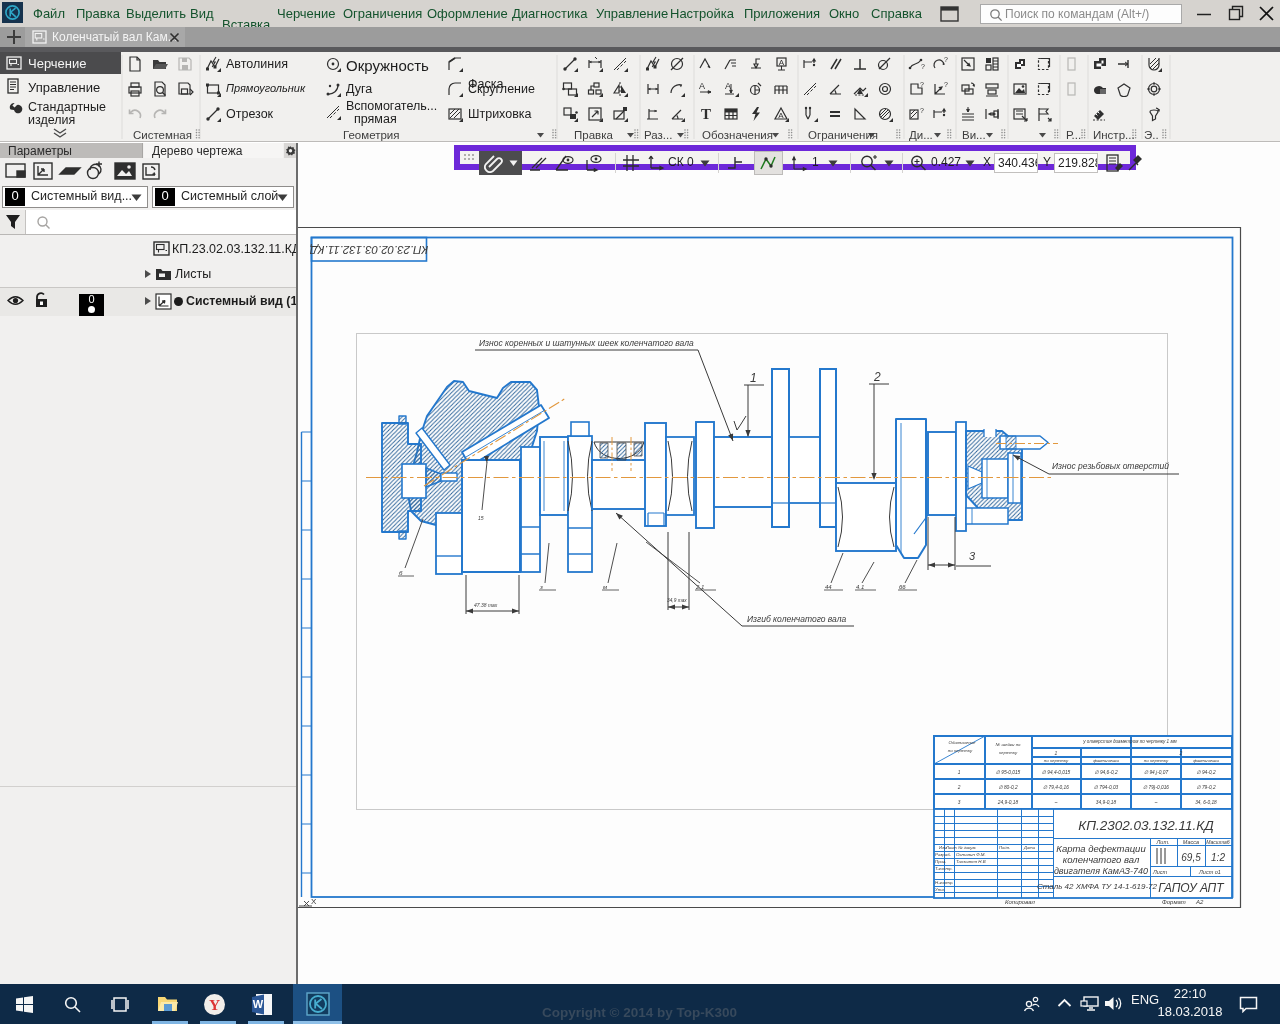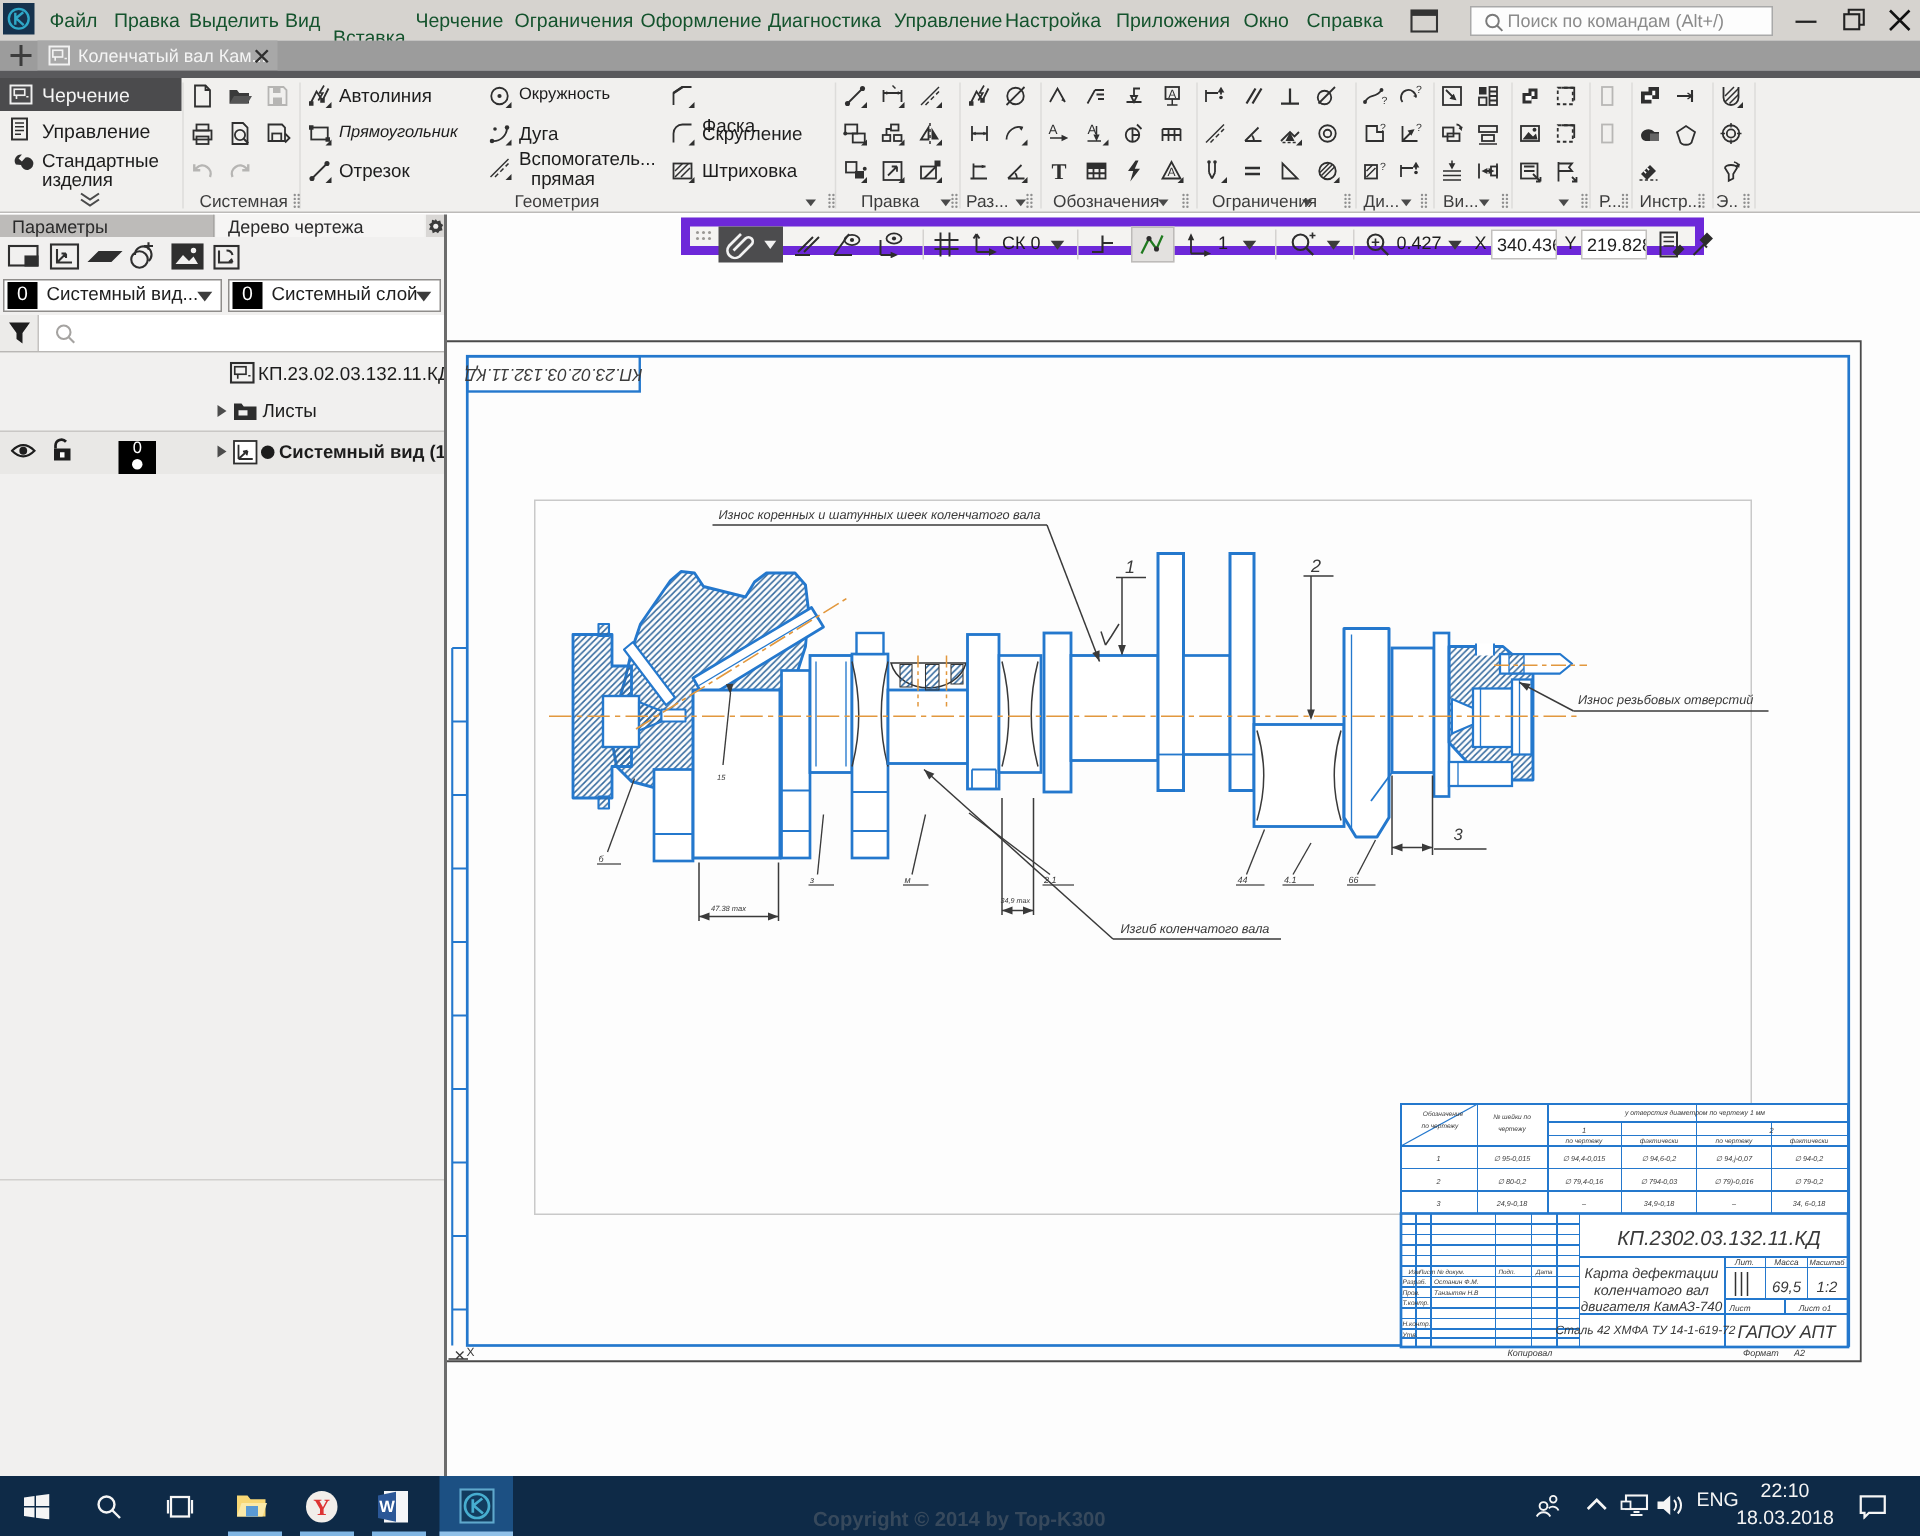--- a/index.html
+++ b/index.html
@@ -805,21 +805,21 @@
         <circle cx="1163" cy="137.8" r="0.8" fill="#8f8f8f"></circle>
         <circle cx="1165.6" cy="130" r="0.8" fill="#8f8f8f"></circle>
         <circle cx="1165.6" cy="132.6" r="0.8" fill="#8f8f8f"></circle>
         <circle cx="1165.6" cy="135.2" r="0.8" fill="#8f8f8f"></circle>
         <circle cx="1165.6" cy="137.8" r="0.8" fill="#8f8f8f"></circle>
 </g>
 </svg>
   <div class="abs" style="left:226px;top:5px;font-size:12.5px;color:#1d1d1d;">Автолиния</div>
   <div class="abs" style="left:226px;top:30px;font-size:11px;color:#1d1d1d;font-style:italic;">Прямоугольник</div>
   <div class="abs" style="left:226px;top:55px;font-size:12.5px;color:#1d1d1d;">Отрезок</div>
-  <div class="abs" style="left:346px;top:5px;font-size:11px;color:#1d1d1d;">Окружность</div>
+  <div class="abs" style="left:346px;top:5px;font-size:15px;color:#1d1d1d;">Окружность</div>
   <div class="abs" style="left:346px;top:30px;font-size:12.5px;color:#1d1d1d;">Дуга</div>
   <div class="abs" style="left:346px;top:48px;font-size:12.5px;color:#1d1d1d;line-height:13px;">Вспомогатель...<br><span style="margin-left:8px;">прямая</span></div>
   <div class="abs" style="left:468px;top:5px;font-size:12.5px;color:#1d1d1d;margin-top:20px;">Фаска</div>
   <div class="abs" style="left:468px;top:30px;font-size:12.5px;color:#1d1d1d;">Скругление</div>
   <div class="abs" style="left:468px;top:55px;font-size:12.5px;color:#1d1d1d;">Штриховка</div>
   <div class="rlabel" style="left:133px;">Системная</div>
   <div class="rlabel" style="left:343px;">Геометрия</div>
   <div class="rlabel" style="left:574px;">Правка</div>
   <div class="rlabel" style="left:644px;">Раз...</div>
   <div class="rlabel" style="left:702px;">Обозначения</div>

